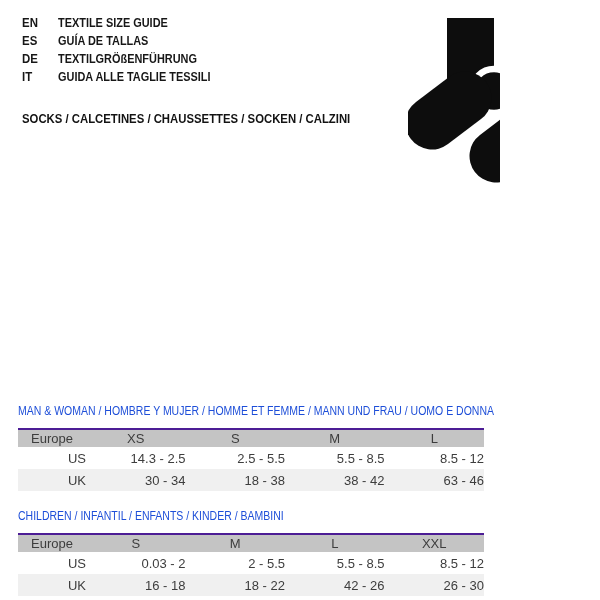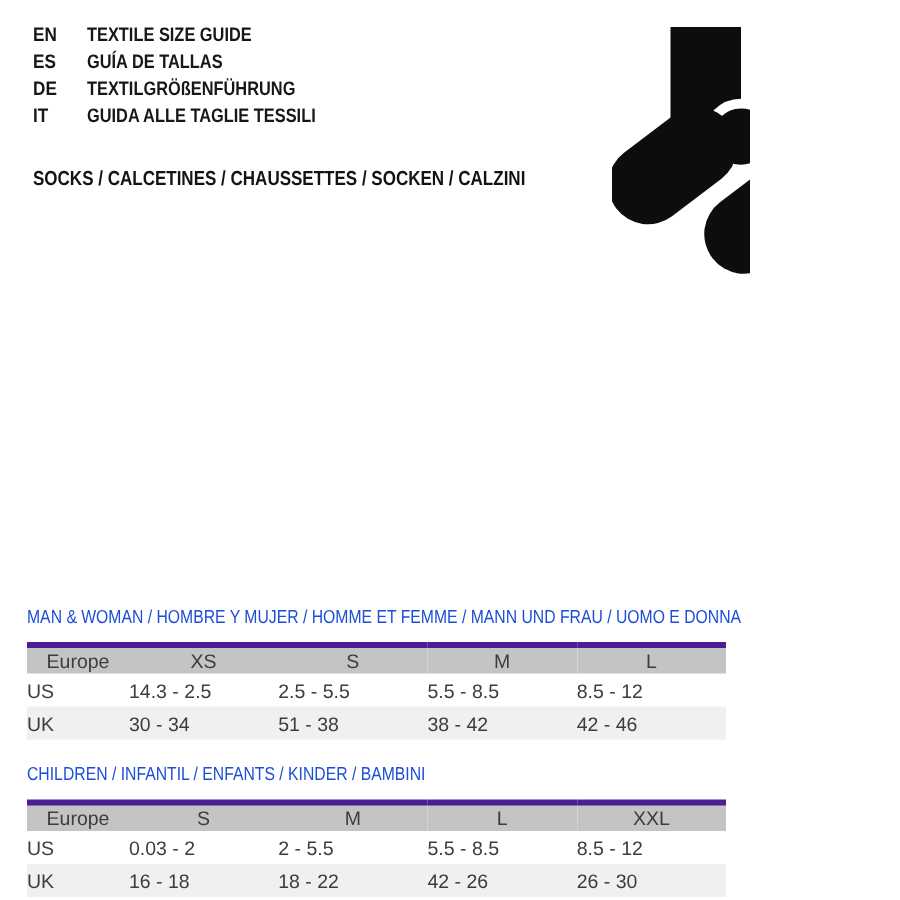--- a/index.html
+++ b/index.html
@@ -21,23 +21,23 @@
   .sock-icon-wrap{position:absolute;left:408px;top:16px;width:180px;height:184px;}
 
   
   .table-block{position:absolute;left:18px;width:466px;}
   .t1{top:404px;}
   .t2{top:509px;}
   .table-title{height:24px;line-height:14px;font-size:12.5px;font-weight:normal;color:#1d4ed8;}
   table.size{border-collapse:collapse;width:466px;table-layout:fixed;}
   col.c-region{width:68px;}
   col.c-size{width:99.5px;}
-  table.size th{background:#c4c4c4;border-top:4px solid #4c1d95;height:17px;
+  table.size th{background:#c4c4c4;border-top:2px solid #4c1d95;height:17px;
     font-size:13px;font-weight:normal;color:#3d3d3d;text-align:center;padding:0;}
-  table.size td{height:22px;font-size:13px;color:#3d3d3d;text-align:left;padding:0;}
+  table.size td{height:22px;font-size:13px;color:#3d3d3d;text-align:right;padding:0;}
   th.first,td.first{text-align:left;padding-left:6px;}
   tr.alt td{background:#f0f0f0;}
 </style>
 </head>
 <body>
 
 <div class="page">
 
   <div class="lang-block">
     <div class="lang-row">
@@ -97,23 +97,23 @@
         <tr>
           <td class="first">US</td>
           <td>14.3 - 2.5</td>
           <td>2.5 - 5.5</td>
           <td>5.5 - 8.5</td>
           <td>8.5 - 12</td>
         </tr>
         <tr class="alt">
           <td class="first">UK</td>
           <td>30 - 34</td>
-          <td>51 - 38</td>
+          <td>18 - 38</td>
           <td>38 - 42</td>
-          <td>42 - 46</td>
+          <td>63 - 46</td>
         </tr>
       </tbody>
     </table>
   </section>
 
   <section class="table-block t2">
     <div class="table-title">
       <span class="scx">CHILDREN / INFANTIL / ENFANTS / KINDER / BAMBINI</span>
     </div>
     <table class="size">

